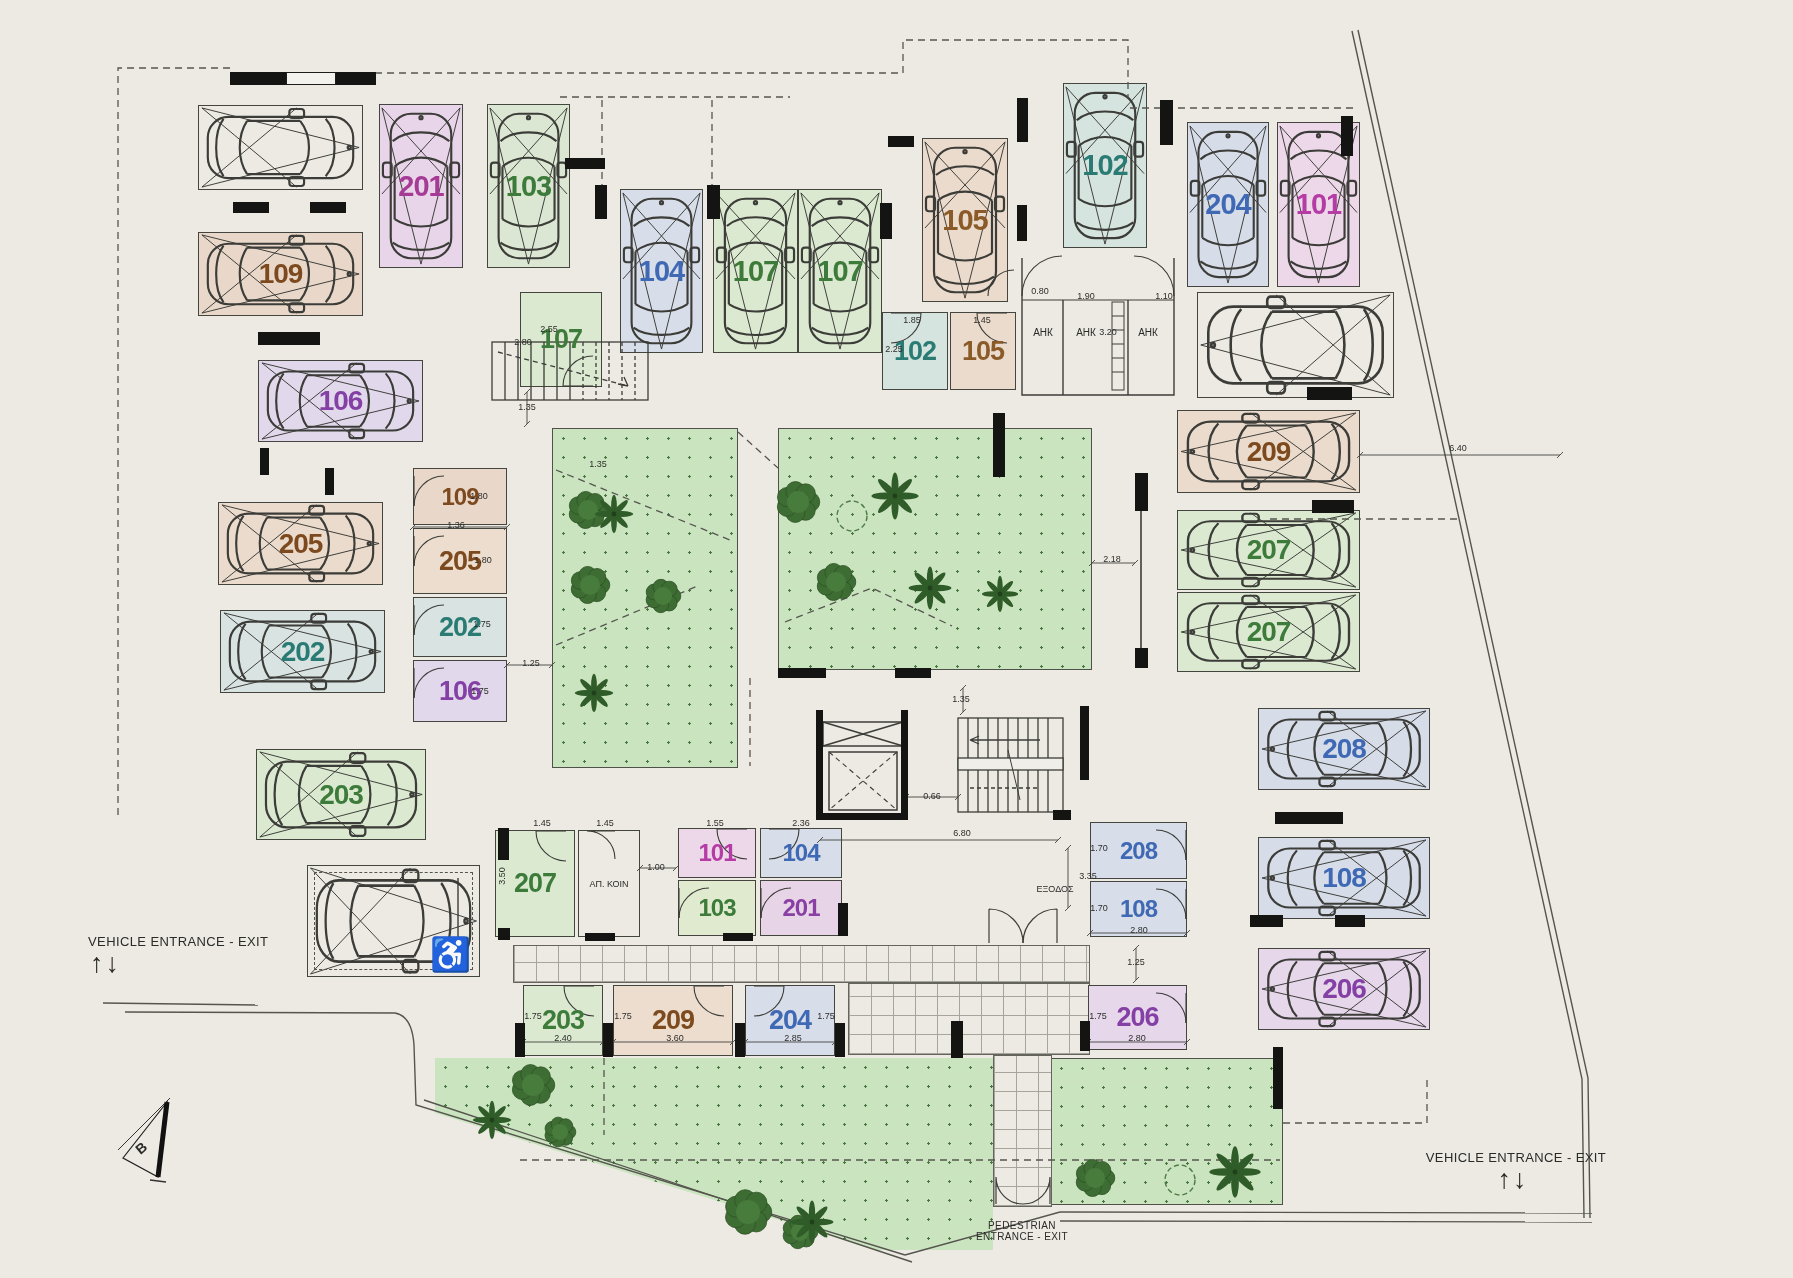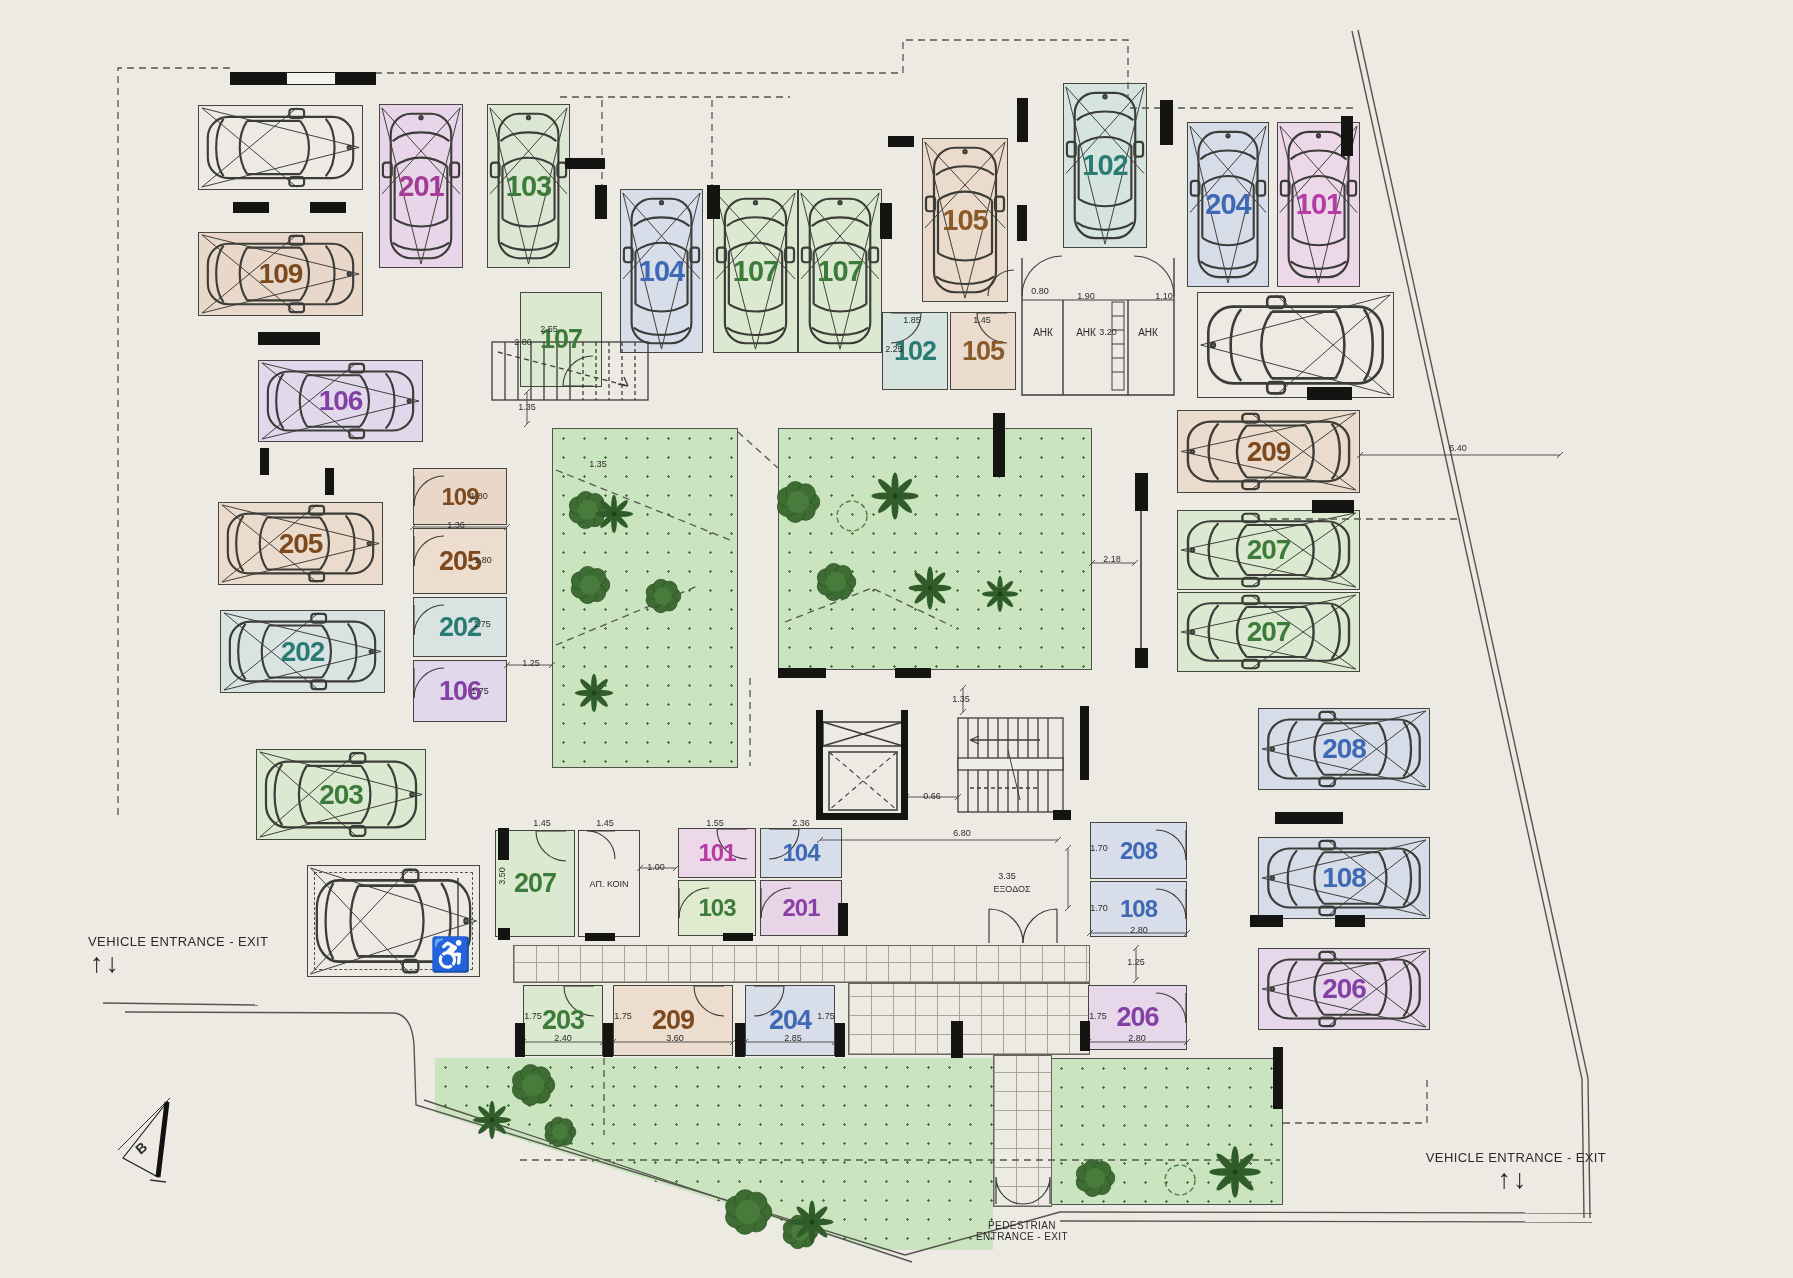--- a/index.html
+++ b/index.html
@@ -394,21 +394,21 @@
       <span class="dim" style="left: 982px; top: 320px;">1.45</span>
       <span class="dim" style="left: 1040px; top: 291px;">0.80</span>
       <span class="dim" style="left: 1086px; top: 296px;">1.90</span>
       <span class="dim" style="left: 1152px; top: 296px; margin-left: 12px;">1.10</span>
       <span class="dim" style="left: 1108px; top: 332px;">3.20</span>
       <span class="dim" style="left: 1112px; top: 559px;">2.18</span>
       <span class="dim" style="left: 1458px; top: 448px;">6.40</span>
       <span class="dim" style="left: 961px; top: 699px;">1.35</span>
       <span class="dim" style="left: 932px; top: 796px;">0.66</span>
       <span class="dim" style="left: 962px; top: 833px;">6.80</span>
-      <span class="dim" style="left: 1007px; top: 876px; text-align: right;">3.35</span>
+      <span class="dim" style="left: 1088px; top: 876px; text-align: right;">3.35</span>
       <span class="dim" style="left: 542px; top: 823px;">1.45</span>
       <span class="dim" style="left: 605px; top: 823px;">1.45</span>
       <span class="dim" style="left: 656px; top: 867px;">1.00</span>
       <span class="dim rot" style="left: 502px; top: 876px;">3.50</span>
       <span class="dim" style="left: 715px; top: 823px;">1.55</span>
       <span class="dim" style="left: 801px; top: 823px;">2.36</span>
       <span class="dim" style="left: 1099px; top: 848px;">1.70</span>
       <span class="dim" style="left: 1099px; top: 908px;">1.70</span>
       <span class="dim" style="left: 1139px; top: 930px;">2.80</span>
       <span class="dim" style="left: 533px; top: 1016px;">1.75</span>
@@ -889,20 +889,20 @@
   <div class="lbl entlbl" style="left:1516px;top:1150px;transform:translateX(-50%);">VEHICLE ENTRANCE - EXIT</div>
   <div class="lbl arrows" style="left:1513px;top:1164px;transform:translateX(-50%);">
     <span>↑</span><span>↓</span>
   </div>
 
   <div class="lbl" style="left:1022px;top:1220px;transform:translateX(-50%);text-align:center;font-size:10px;letter-spacing:.4px;">
     <div>PEDESTRIAN</div>
     <div>ENTRANCE - EXIT</div>
   </div>
 
-  <div class="lbl" style="left:1012px;top:884px;transform:translateX(-50%);font-size:9px;">ΕΞΟΔΟΣ</div>
+  <div class="lbl" style="left:1055px;top:884px;transform:translateX(-50%);font-size:9px;">ΕΞΟΔΟΣ</div>
 
   <div class="lbl" style="left:1043px;top:327px;transform:translateX(-50%);font-size:10px;">АНК</div>
   <div class="lbl" style="left:1086px;top:327px;transform:translateX(-50%);font-size:10px;">АНК</div>
   <div class="lbl" style="left:1148px;top:327px;transform:translateX(-50%);font-size:10px;">АНК</div>
 
   <div class="lbl" style="left:136px;top:1140px;font-size:14px;font-weight:700;transform:rotate(-40deg);">B</div>
 </div>
 
 </body></html>

